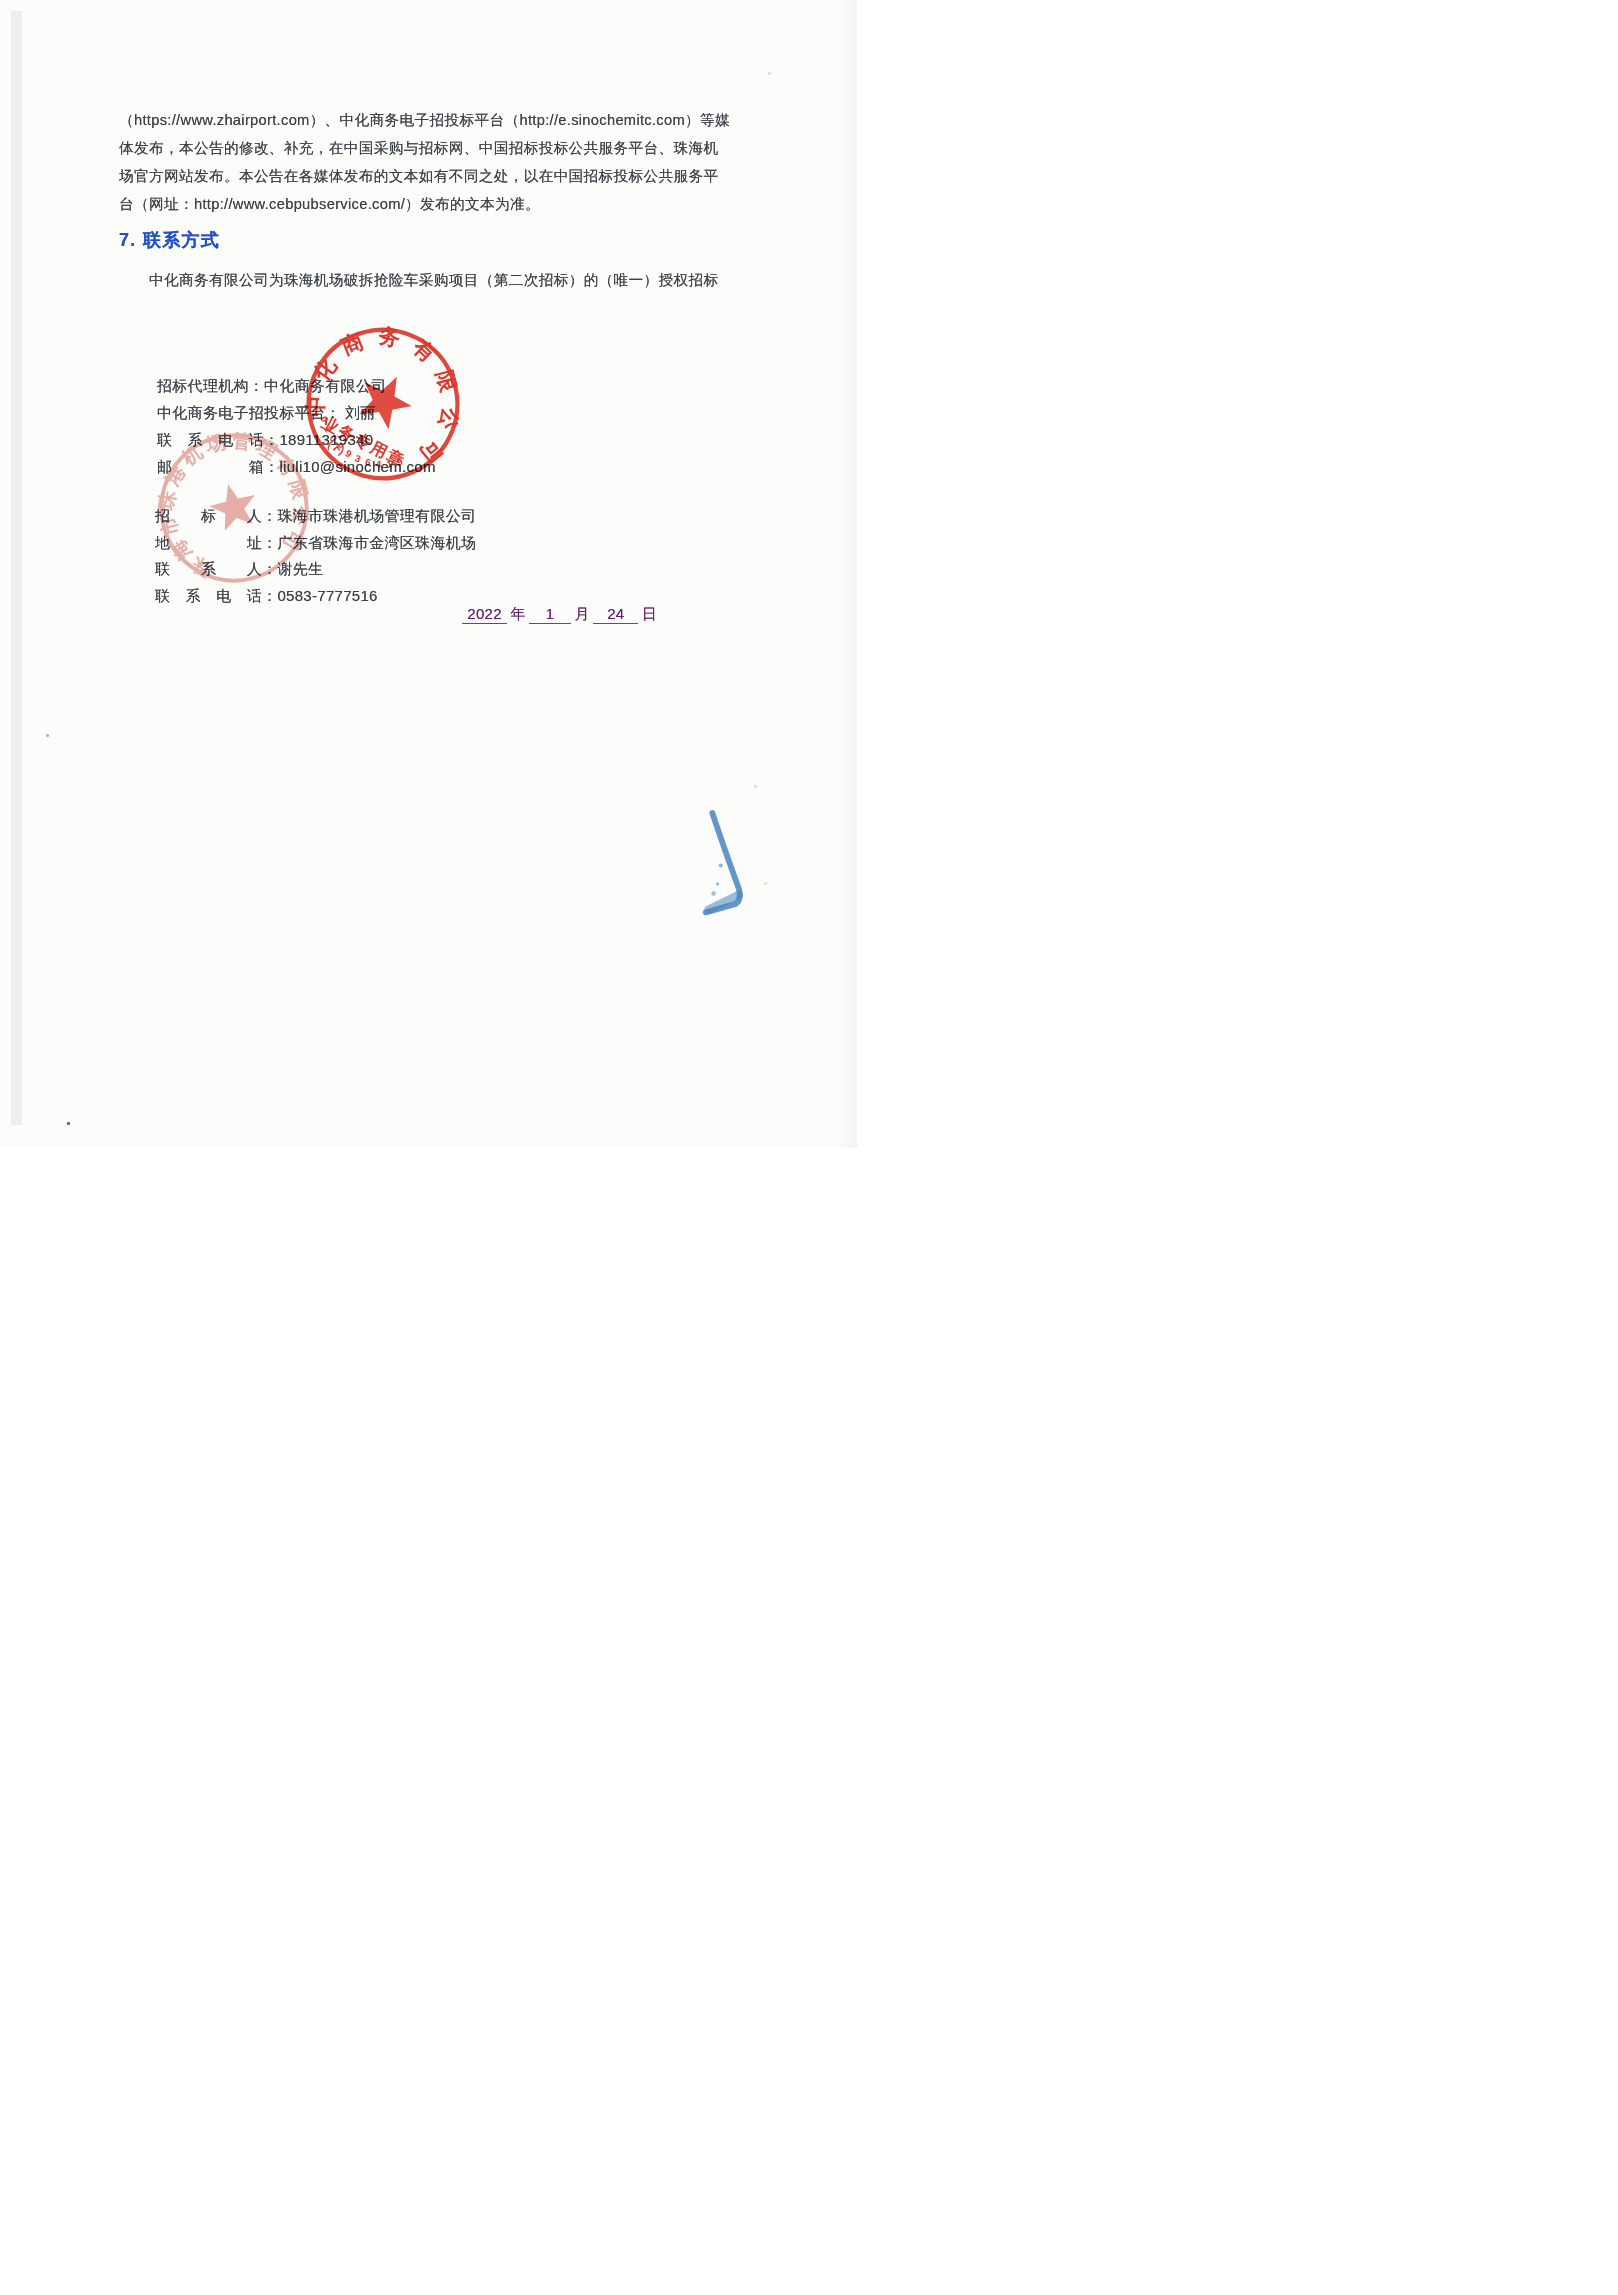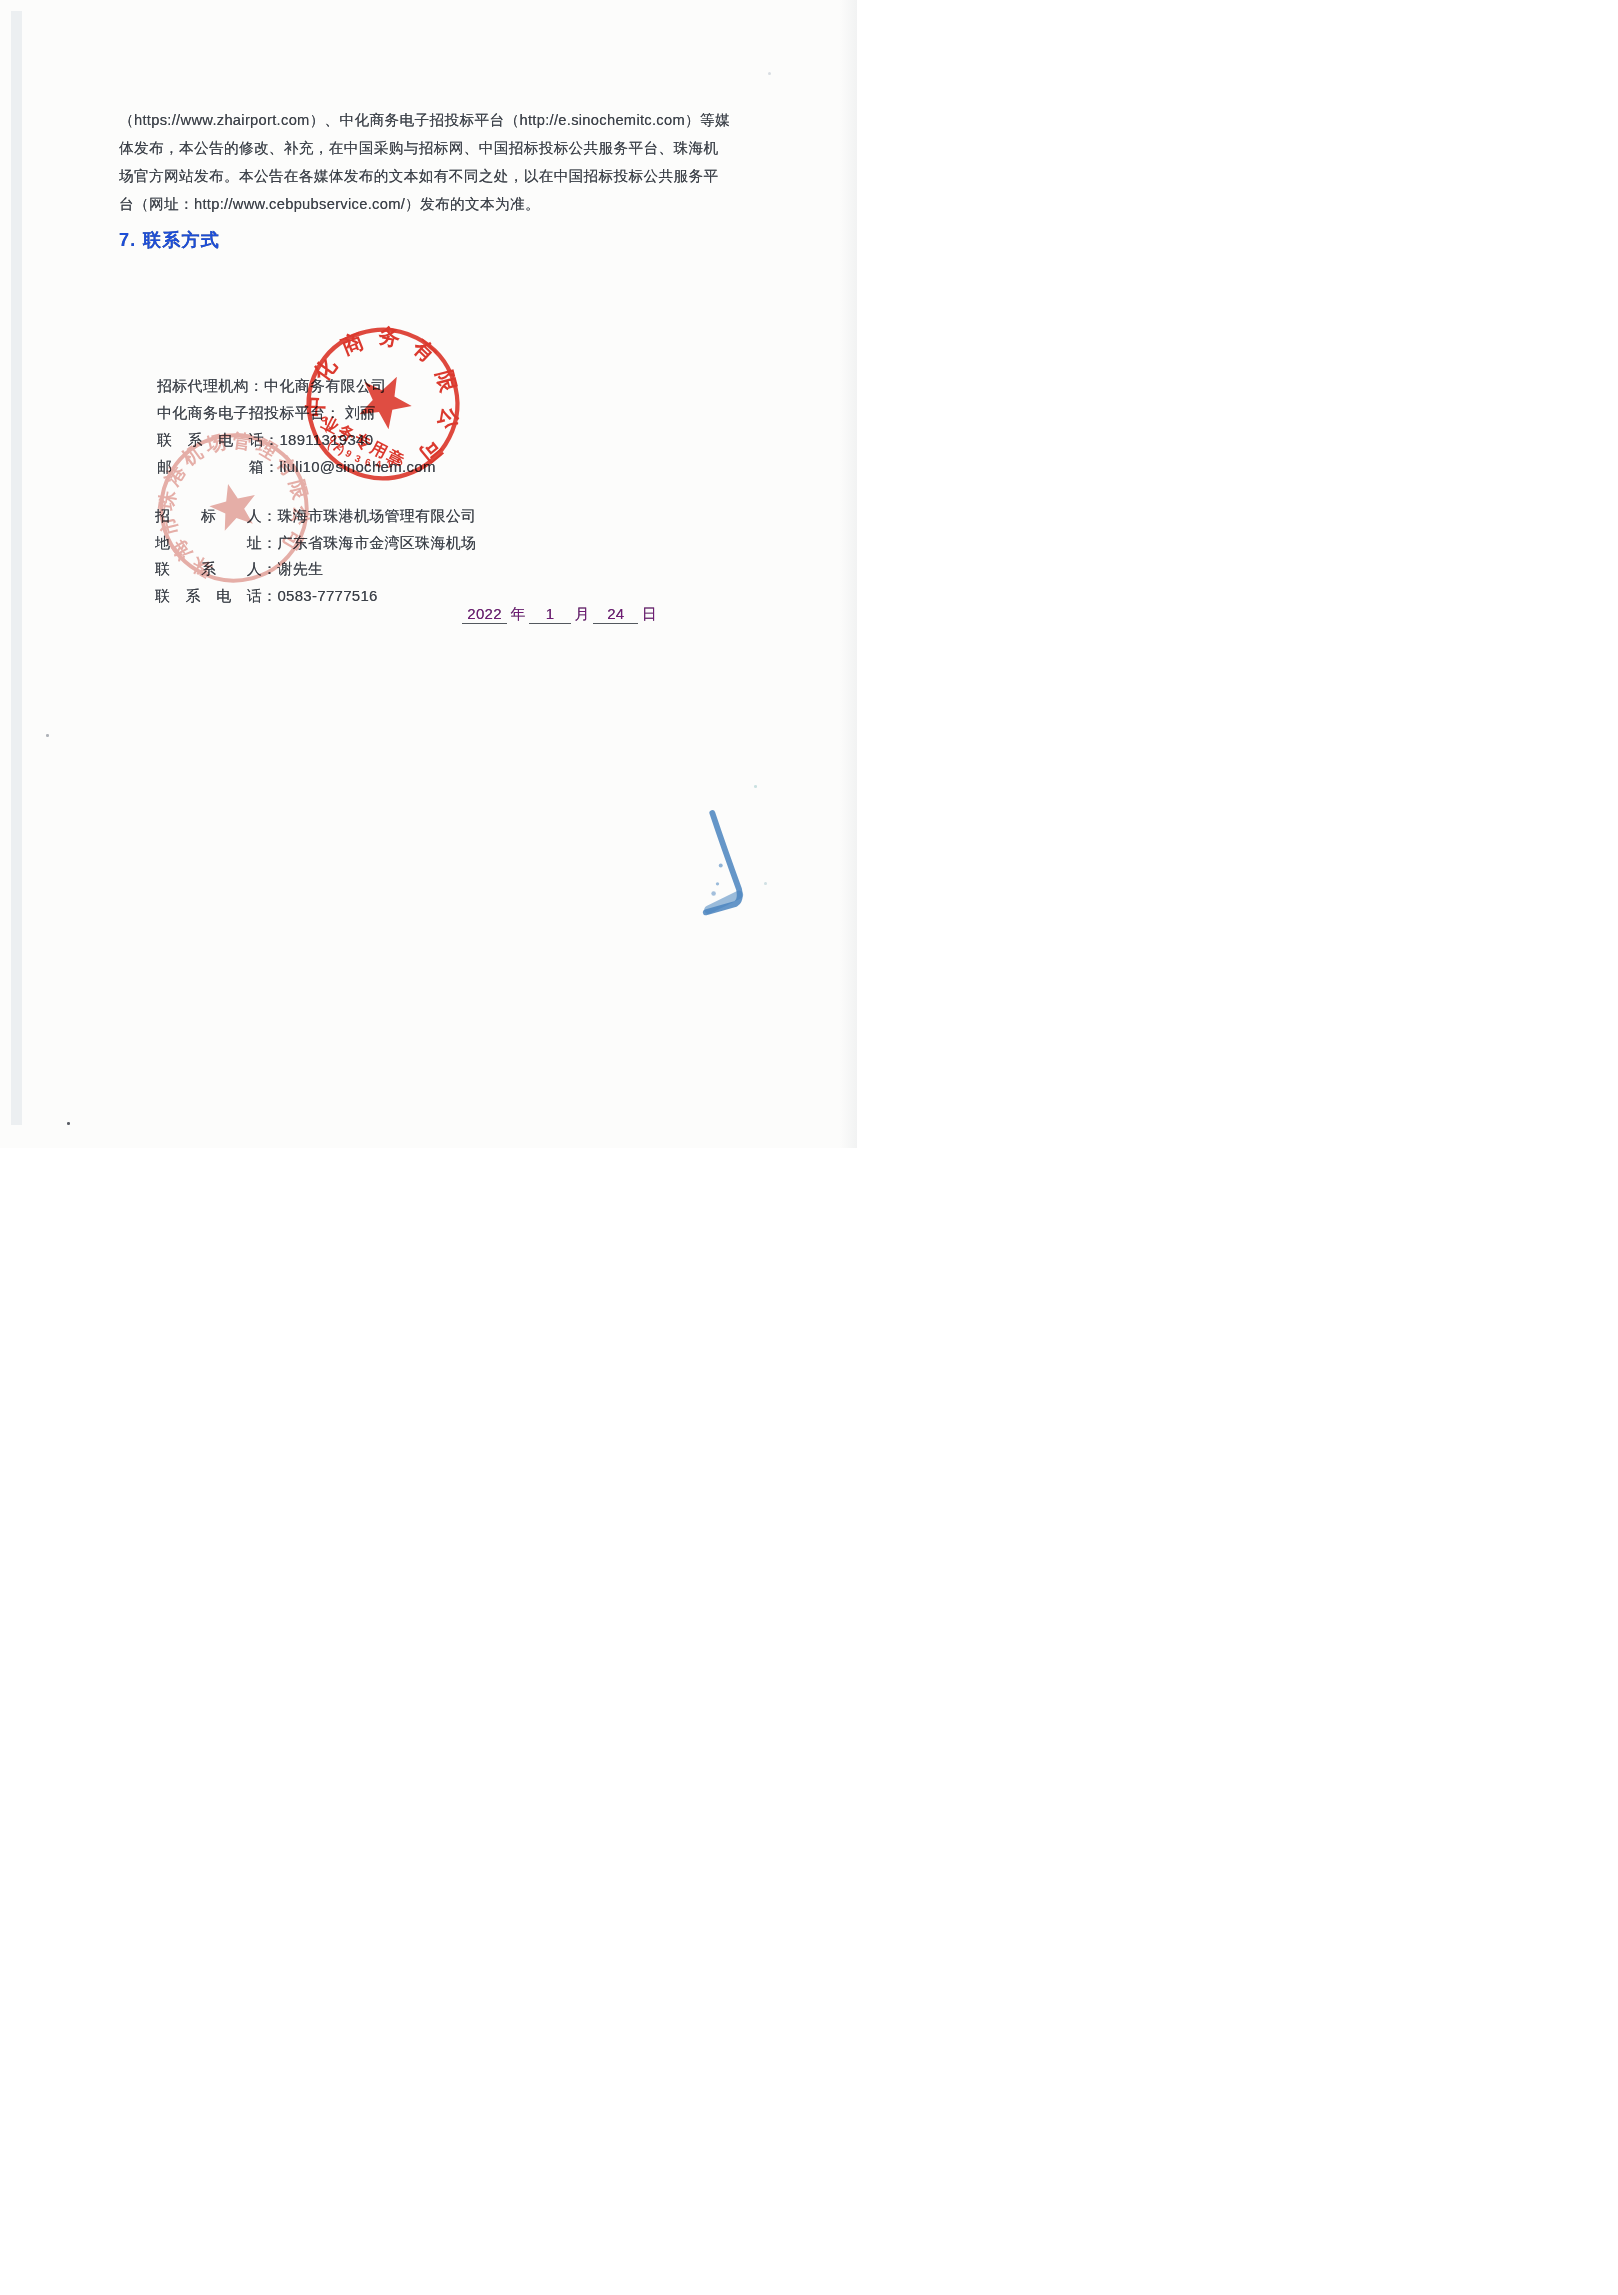--- a/index.html
+++ b/index.html
@@ -66,20 +66,21 @@
   <div class="txt p1">
     <div class="line just">（https://www.zhairport.com）、中化商务电子招投标平台（http://e.sinochemitc.com）等媒</div>
     <div class="line just">体发布，本公告的修改、补充，在中国采购与招标网、中国招标投标公共服务平台、珠海机</div>
     <div class="line just">场官方网站发布。本公告在各媒体发布的文本如有不同之处，以在中国招标投标公共服务平</div>
     <div class="line">台（网址：http://www.cebpubservice.com/）发布的文本为准。</div>
   </div>
 
   <div class="txt heading">7. 联系方式</div>
 
   <div class="txt p2">
+    <div class="line just indent">中化商务有限公司为珠海机场破拆抢险车采购项目（第二次招标）的（唯一）授权招标</div>
   </div>
 
   <div class="txt contact agency">
     <div class="cline">招标代理机构：中化商务有限公司</div>
     <div class="cline">中化商务电子招投标平台： 刘丽</div>
     <div class="cline">联　系　电　话：18911319340</div>
     <div class="cline">邮　　　　　箱：liuli10@sinochem.com</div>
   </div>
 
   <div class="txt contact tenderee">

